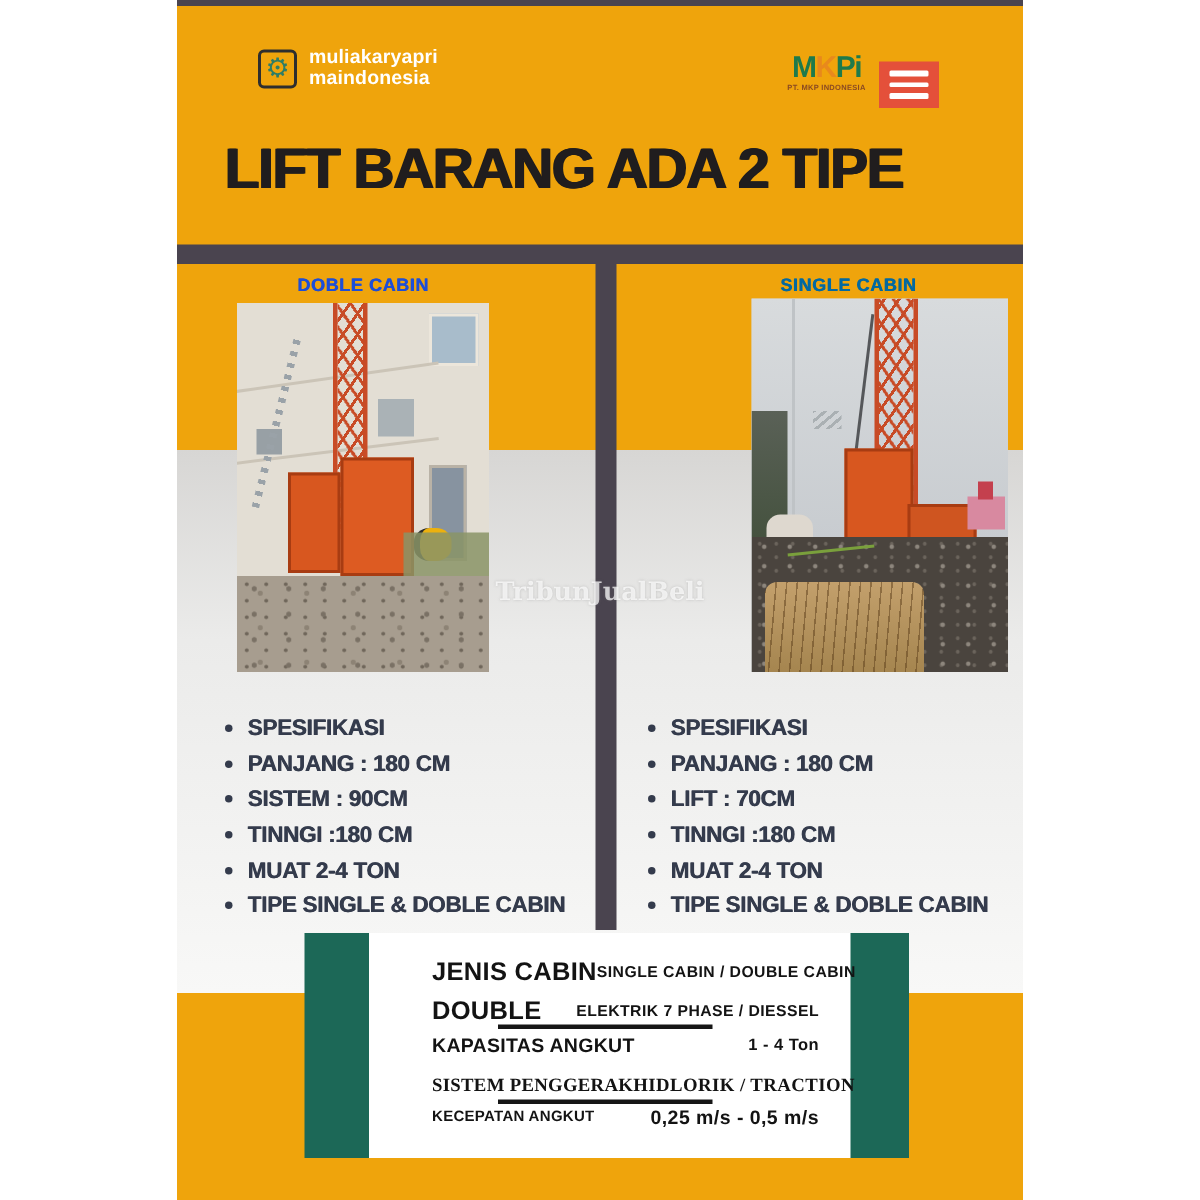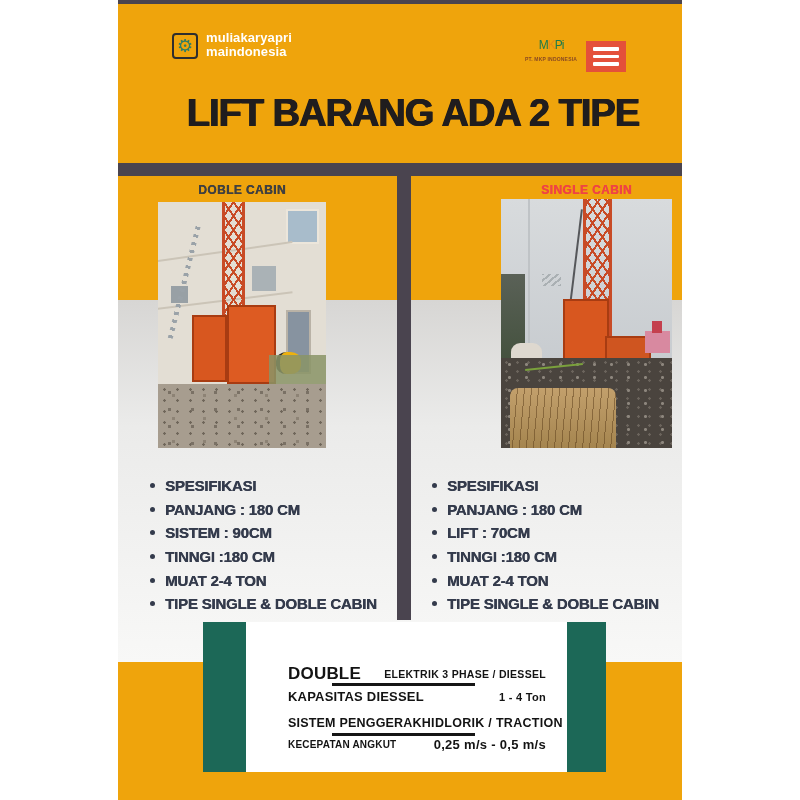--- a/index.html
+++ b/index.html
@@ -12,35 +12,35 @@
   .top-edge{left:0;top:0;width:564px;height:4px;background:#4A444F;}
   .yellow-top{left:0;top:4px;width:564px;height:296px;background:#EFA40C;}
   .gray-mid{left:0;top:300px;width:564px;height:362px;background:linear-gradient(180deg,#d7d6d4 0%,#ebebea 35%,#f8f8f7 100%);}
   .yellow-bottom{left:0;top:662px;width:564px;height:138px;background:#EFA40C;}
 
   
   .logo-box{left:54px;top:33px;width:26px;height:26px;border:2px solid #2e2e2e;border-radius:4px;display:flex;align-items:center;justify-content:center;box-sizing:border-box;}
   .gear{font-family:"DejaVu Sans",sans-serif;font-size:18px;line-height:18px;color:#2F7D66;font-weight:700;}
   .brand{left:88px;top:31px;color:#ffffff;font-size:13px;font-weight:700;line-height:13.5px;letter-spacing:0.1px;}
   .mkpi{left:406px;top:35px;width:54px;text-align:center;}
-  .mkpi-word{font-size:12px;font-weight:400;letter-spacing:-1px;line-height:20px;}
+  .mkpi-word{font-size:20px;font-weight:700;letter-spacing:-1px;line-height:20px;}
   .mkpi-g{color:#1E7A4B;} .mkpi-o{color:#E8891C;}
   .mkpi-sub{font-size:5px;font-weight:700;color:#8a4a23;letter-spacing:0.2px;margin-top:1px;white-space:nowrap;}
   .menu-box{left:468px;top:41px;width:40px;height:31px;background:#E4503A;display:flex;flex-direction:column;justify-content:center;gap:4px;padding:0 7px;box-sizing:border-box;}
   .menu-bar{height:3.5px;background:#ffffff;border-radius:1px;}
 
   
-  .title{left:0;top:92px;width:516px;text-align:center;font-size:38px;font-weight:700;color:#201D1E;letter-spacing:-1px;text-shadow:0.6px 0 #201D1E,-0.6px 0 #201D1E;white-space:nowrap;padding-left:37px;}
+  .title{left:0;top:92px;width:516px;text-align:center;font-size:38px;font-weight:700;color:#201D1E;letter-spacing:-1px;text-shadow:0.6px 0 #201D1E,-0.6px 0 #201D1E;white-space:nowrap;}
 
   .band{left:0;top:163px;width:564px;height:13px;background:#4A444F;}
   .divider{left:279px;top:176px;width:14px;height:444px;background:#4A444F;}
 
   .col-label{top:183px;text-align:center;font-size:12px;font-weight:700;letter-spacing:0.4px;text-shadow:0.4px 0 currentColor;}
-  .col-label.left{left:40px;width:168px;color:#404040;}
-  .col-label.right{left:383px;width:171px;color:#ef4444;}
+  .col-label.left{left:40px;width:168px;color:#1d4ed8;}
+  .col-label.right{left:362px;width:171px;color:#0369a1;}
 
   
   .photo{overflow:hidden;}
   .photo-left{left:40px;top:202px;width:168px;height:246px;background:#e3ded4;}
   .photo-right{left:383px;top:199px;width:171px;height:249px;background:#d4d7d9;}
   .photo .abs{position:absolute;}
   .lattice{border-left:3px solid #c84b26;border-right:3px solid #c84b26;background:
     repeating-linear-gradient(55deg,#c84b26 0 2px,transparent 2px 8px),
     repeating-linear-gradient(-55deg,#c84b26 0 2px,transparent 2px 8px);box-sizing:border-box;}
   .orange-box{background:#d8571f;border:2px solid #a83c12;box-sizing:border-box;}
@@ -57,21 +57,21 @@
 
   
   .card{left:85px;top:622px;width:403px;height:150px;background:#1C6857;}
   .card-white{position:absolute;left:43px;top:0;width:321px;height:150px;background:#ffffff;}
   .trow{position:absolute;left:42px;right:21px;display:flex;justify-content:space-between;align-items:center;color:#131313;white-space:nowrap;}
   .trow .lab{font-weight:700;letter-spacing:0.2px;}
   .trow .val{font-weight:700;letter-spacing:0.3px;}
   .r1{top:16px;} .r1 .lab{font-size:17px;} .r1 .val{font-size:10.5px;}
   .r2{top:42px;} .r2 .lab{font-size:17px;} .r2 .val{font-size:10.5px;}
   .r3{top:67px;} .r3 .lab{font-size:13px;} .r3 .val{font-size:11px;}
-  .r4{top:94px;} .r4 .lab{font-size:12.5px;} .r4 .val{font-size:12.5px;}
+  .r4{top:94px;font-family:Liberation Serif, serif;} .r4 .lab{font-size:12.5px;} .r4 .val{font-size:12.5px;}
   .r5{top:115px;} .r5 .lab{font-size:10px;} .r5 .val{font-size:13px;text-align:right;}
   .rule{position:absolute;left:86px;width:143px;height:2.5px;background:#161616;}
   .rule1{top:61px;} .rule2{top:111px;}
 </style>
 </head>
 <body>
 
 <div id="canvas">
   <div id="poster">
 
@@ -186,30 +186,35 @@
       <li>
           <span class="dot"></span>
           <span>MUAT 2-4 TON</span>
         </li>
       <li>
           <span class="dot"></span>
           <span>TIPE SINGLE &amp; DOBLE CABIN</span>
         </li>
     </ul>
 
+    <div class="abs watermark">TribunJualBeli</div>
 
     <div class="abs card">
       <div class="card-white">
+        <div class="trow r1">
+          <span class="lab">JENIS CABIN</span>
+          <span class="val">SINGLE CABIN / DOUBLE CABIN</span>
+        </div>
         <div class="trow r2">
           <span class="lab">DOUBLE</span>
-          <span class="val">ELEKTRIK 3 PHASE / DIESSEL</span>
+          <span class="val">ELEKTRIK 7 PHASE / DIESSEL</span>
         </div>
         <div class="rule rule1"></div>
         <div class="trow r3">
-          <span class="lab">KAPASITAS DIESSEL</span>
+          <span class="lab">KAPASITAS ANGKUT</span>
           <span class="val">1 - 4 Ton</span>
         </div>
         <div class="trow r4">
           <span class="lab">SISTEM PENGGERAK</span>
           <span class="val">HIDLORIK / TRACTION</span>
         </div>
         <div class="rule rule2"></div>
         <div class="trow r5">
           <span class="lab">KECEPATAN ANGKUT</span>
           <span class="val">0,25 m/s - 0,5 m/s</span>

